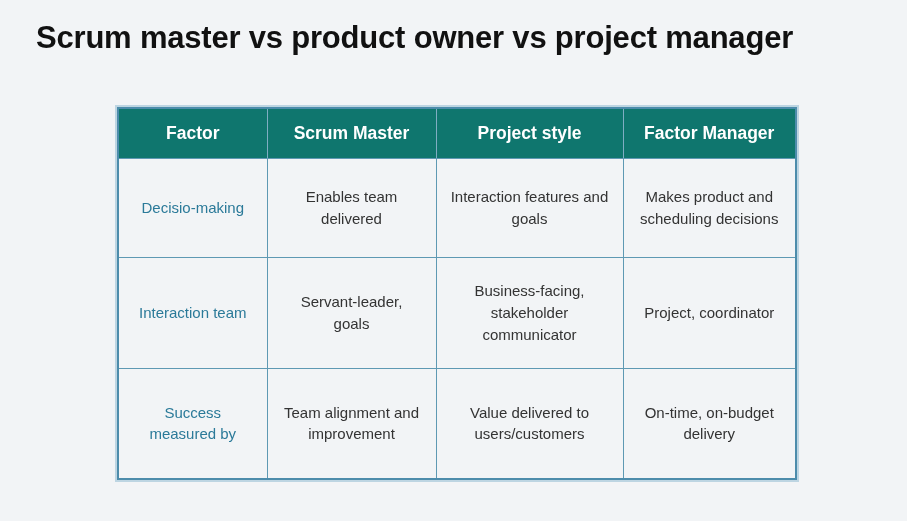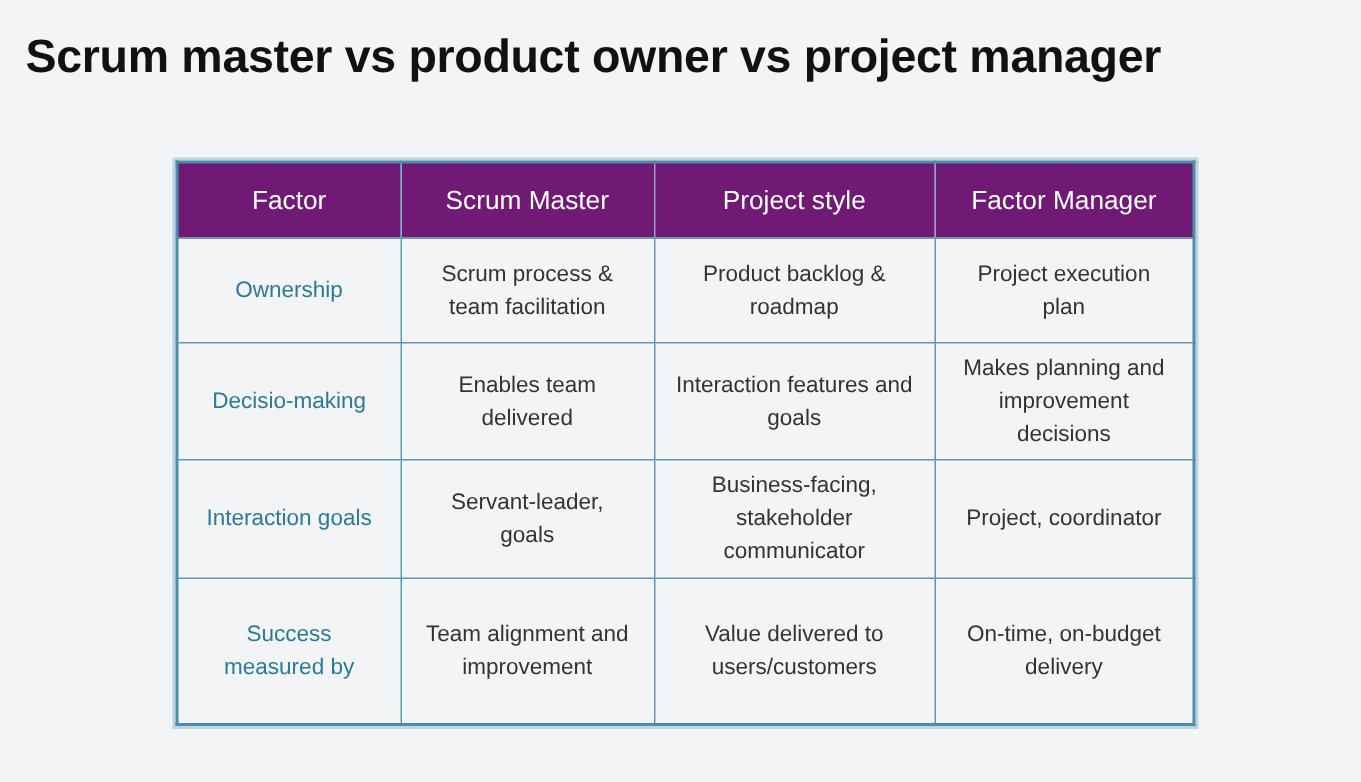--- a/index.html
+++ b/index.html
@@ -9,21 +9,21 @@
   body {
     width: 907px;
     height: 521px;
     position: relative;
     background: #f2f4f6;
     font-family: "Liberation Sans", sans-serif;
     overflow: hidden;
   }
   .title {
     position: absolute;
-    left: 17px;
+    left: 36px;
     top: 20px;
     margin: 0;
     font-size: 31px;
     font-weight: 600;
     letter-spacing: -0.2px;
     color: #111111;
     white-space: nowrap;
   }
   table.cmp {
     position: absolute;
@@ -40,23 +40,23 @@
   table.cmp th,
   table.cmp td {
     border: 1.5px solid #5e99b3;
     text-align: center;
     vertical-align: middle;
     padding: 6px 14px;
     line-height: 1.45;
     word-wrap: break-word;
   }
   table.cmp thead th {
-    background: #701a75;
+    background: #0f766e;
     color: #ffffff;
-    font-weight: 400;
+    font-weight: 700;
     font-size: 17.5px;
     height: 41px;
     padding: 4px 10px;
     border-color: #7fadc3;
     border-bottom-color: #5e99b3;
   }
   table.cmp td {
     font-size: 15px;
     color: #333333;
   }
@@ -85,33 +85,27 @@
   <thead>
     <tr>
       <th>Factor</th>
       <th>Scrum Master</th>
       <th>Project style</th>
       <th>Factor Manager</th>
     </tr>
   </thead>
   <tbody>
     <tr>
-      <td class="factor">Ownership</td>
-      <td>Scrum process &amp; team facilitation</td>
-      <td>Product backlog &amp; roadmap</td>
-      <td>Project execution plan</td>
-    </tr>
-    <tr>
       <td class="factor">Decisio-making</td>
       <td>Enables team delivered</td>
       <td>Interaction features and goals</td>
-      <td>Makes planning and improvement decisions</td>
+      <td>Makes product and scheduling decisions</td>
     </tr>
     <tr>
-      <td class="factor">Interaction goals</td>
+      <td class="factor">Interaction team</td>
       <td>Servant-leader, goals</td>
       <td>Business-facing, stakeholder communicator</td>
       <td>Project, coordinator</td>
     </tr>
     <tr>
       <td class="factor">Success measured by</td>
       <td>Team alignment and improvement</td>
       <td>Value delivered to users/customers</td>
       <td>On-time, on-budget delivery</td>
     </tr>

